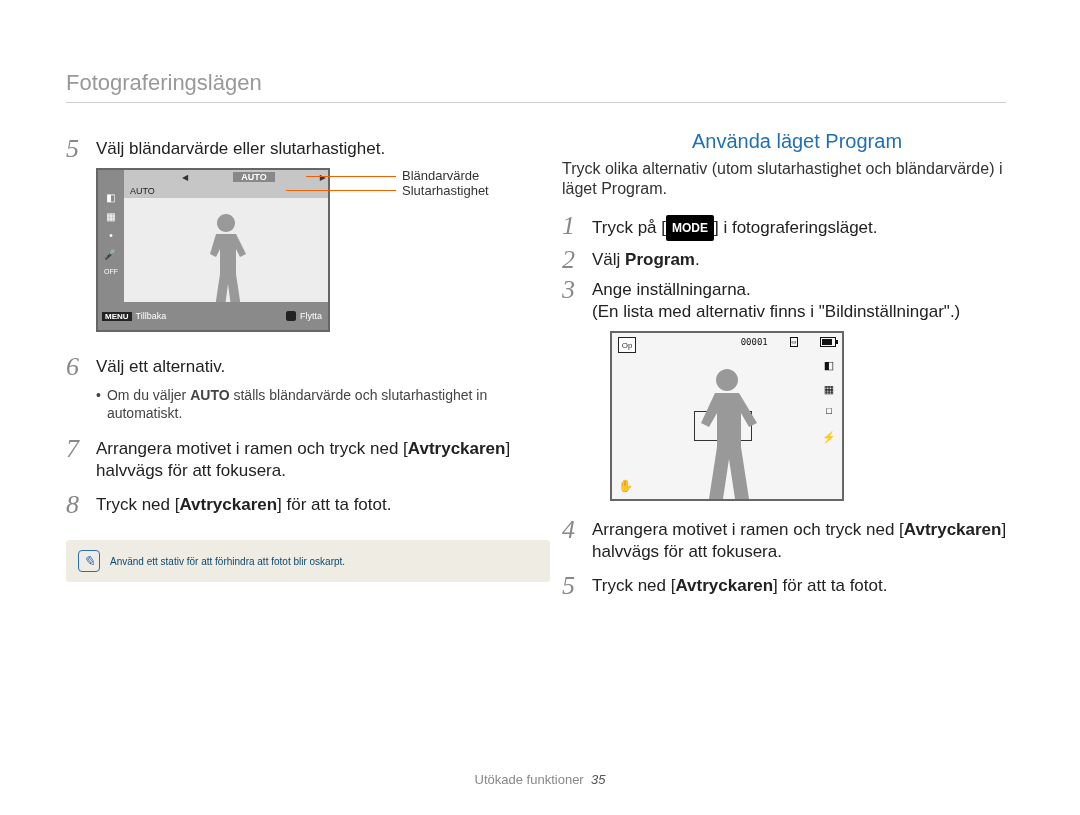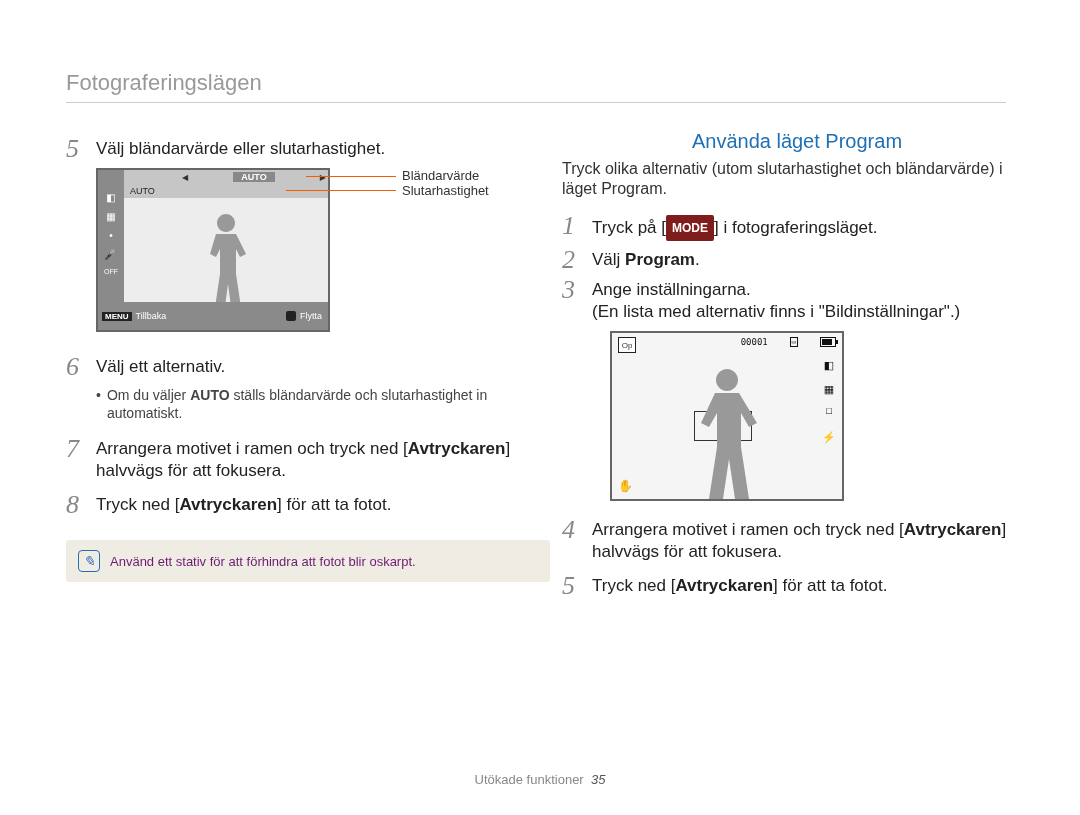--- a/index.html
+++ b/index.html
@@ -80,21 +80,21 @@
     text-align: center;
   }
   .intro {
     font-size: 16px;
     color: #333;
     line-height: 20px;
     margin-bottom: 16px;
   }
   .btn-mode {
     display: inline-block;
-    background: #7f1d1d;
+    background: #000000;
     color: #fff;
     font-size: 12px;
     font-weight: bold;
     padding: 2px 6px;
     border-radius: 2px;
     vertical-align: 1px;
   }
   
   .cam1 {
     margin-left: 30px;
@@ -268,22 +268,22 @@
     display:flex;
     align-items:center;
     justify-content:center;
     font-style:italic;
     font-family: Georgia, serif;
     font-size:14px;
     margin-right:10px;
     flex-shrink:0;
   }
   .tip-text {
-    font-size:13px;
-    color:#701a75;
+    font-size:10px;
+    color:#0c4a6e;
   }
   .footer {
     position:absolute;
     bottom:28px;
     left:0; right:0;
     text-align:center;
     font-size:13px;
     color:#888;
   }
   .footer .pn { color:#555;font-style:italic; }

